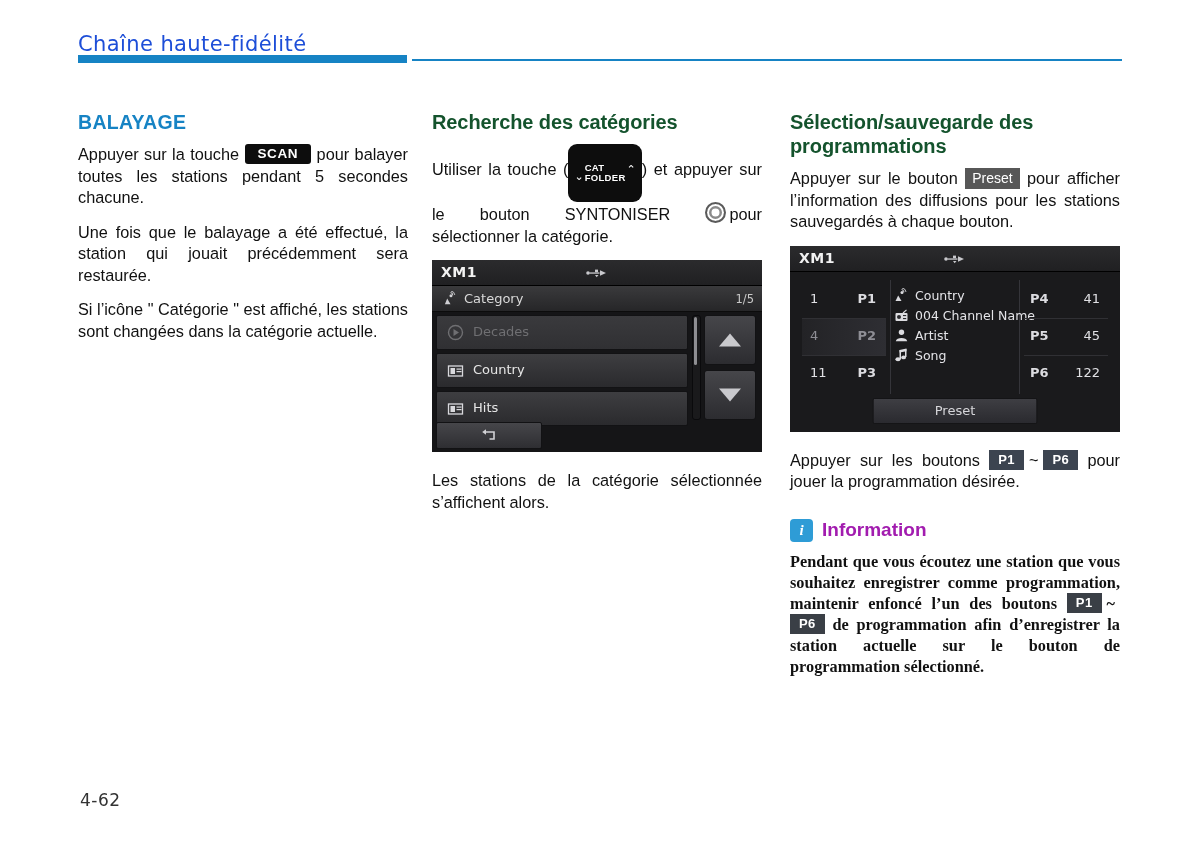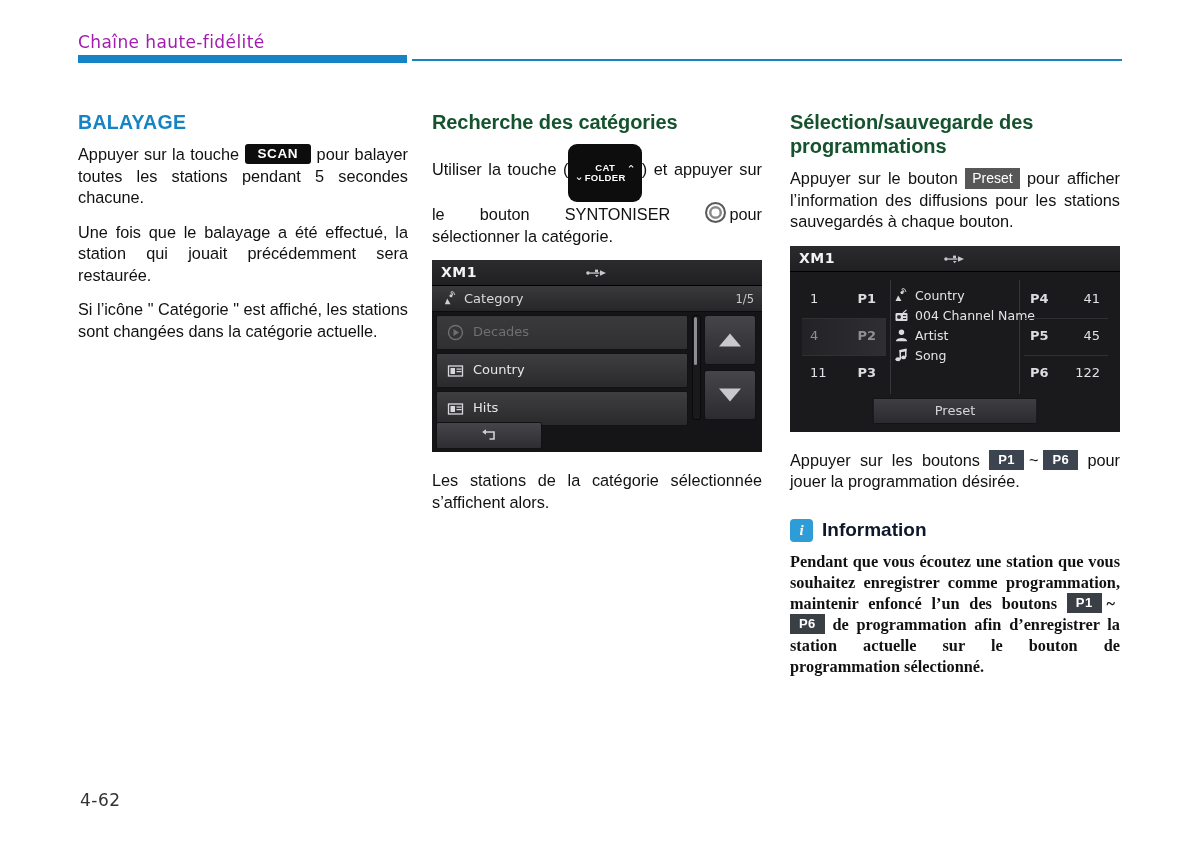--- a/index.html
+++ b/index.html
@@ -10,22 +10,22 @@
     color:#1a1a1a;
     position:relative;
     overflow:hidden;
   }
 
   
   #header{
     position:absolute;left:78px;top:32px;width:1044px;height:36px;
   }
   #header .chapter-title{
-    font-size:17px;
-    color:#a21caf;
+    font-size:21px;
+    color:#1d4ed8;
     letter-spacing:.4px;
     font-family:"DejaVu Sans", sans-serif;
     white-space:nowrap;
   }
   #header .rule-wrap{
     position:absolute;left:0;top:23px;width:1044px;height:10px;
   }
   #header .rule-thick{
     position:absolute;left:0;top:0;width:329px;height:8px;background:#1683c4;
   }
@@ -107,21 +107,20 @@
     color:#fff;
     border-radius:9px;
     padding:1px 6px 2px 6px;
     vertical-align:-2px;
     line-height:1;
     position:relative;
     white-space:nowrap;
   }
   .key-catfolder .stack{
     display:inline-block;
-    text-align:center;
     vertical-align:middle;
     font-size:9.5px;
     line-height:9.5px;
     font-weight:600;
     letter-spacing:.3px;
     padding:18px 1px;
   }
   .key-catfolder .chev{
     display:inline-block;
     font-size:11px;
@@ -285,21 +284,21 @@
     display:flex;align-items:center;gap:9px;
     margin:26px 0 9px 0;
   }
   .info-badge{
     width:23px;height:23px;border-radius:4px;background:#2e9cd6;
     color:#fff;font-style:italic;font-weight:bold;font-size:15px;
     display:flex;align-items:center;justify-content:center;
     font-family:"Liberation Serif", serif;
   }
   .info-title{
-    font-size:19px;font-weight:bold;color:#0f172a;
+    font-size:19px;font-weight:bold;color:#a21caf;
   }
   p.info-body{
     margin:0;
     font-family:"Liberation Serif", serif;
     font-weight:bold;
     font-size:16.3px;
     line-height:21px;
     text-align:justify;
     color:#111;
   }

